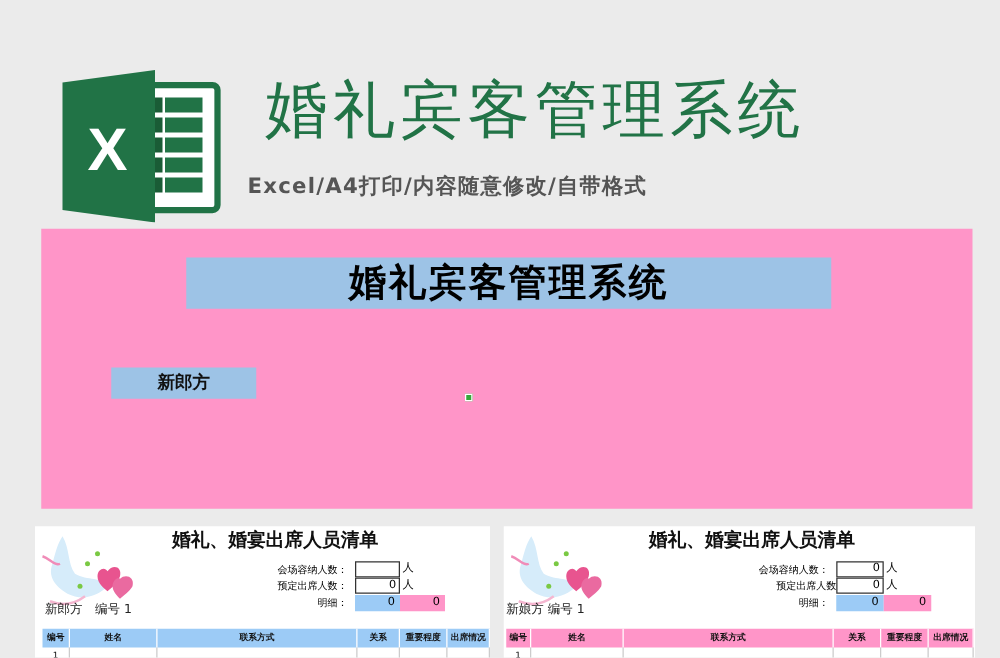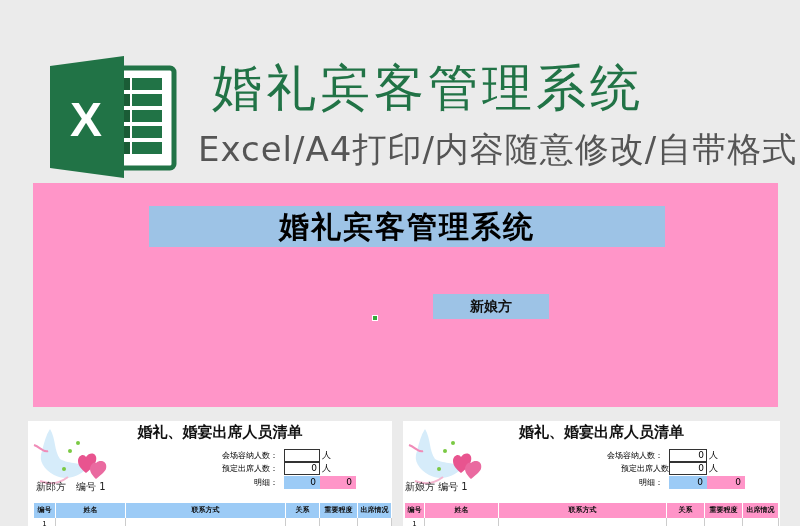--- a/index.html
+++ b/index.html
@@ -1,19 +1,19 @@
 <!DOCTYPE html>
 <html><head>
 <meta charset="utf-8">
 <style>
 *{box-sizing:border-box;margin:0;padding:0}
 body{width:800px;height:526px;background:#ebebeb;position:relative;overflow:hidden;font-family:"DejaVu Sans","Liberation Sans",sans-serif}
 .logo{position:absolute;left:48px;top:56px;width:130px;height:122px}
 .title-big{position:absolute;left:212px;top:58px;font-family:"DejaVu Serif","Liberation Serif",serif;font-size:50px;color:#217346;letter-spacing:4px;white-space:nowrap;line-height:60px}
-.subtitle{position:absolute;left:198px;top:132px;font-size:34px;font-weight:normal;color:#555;white-space:nowrap;letter-spacing:1px;line-height:34px}
+.subtitle{position:absolute;left:198px;top:132px;font-size:17px;font-weight:bold;color:#555;white-space:nowrap;letter-spacing:1px;line-height:34px}
 .panel{position:absolute;left:33px;top:183px;width:745px;height:224px;background:#ff95c8}
 .panel-title{position:absolute;left:116px;top:23px;width:516px;height:41px;background:#9dc3e6;text-align:center;font-size:30px;font-weight:bold;color:#000;line-height:41px;letter-spacing:2px}
 .nav-btn{position:absolute;width:116px;height:25px;background:#9dc3e6;text-align:center;font-size:14px;font-weight:bold;color:#111;line-height:25px;cursor:pointer}
 .nav-btn.sel{border:3px solid #36a83a;line-height:19px}
 .sel-handle{position:absolute;width:6px;height:6px;background:#36a83a;border:1px solid #fff}
 .sheet{position:absolute;top:421px;background:#fff;height:110px;overflow:hidden}
 .sheet-title{position:absolute;top:2px;left:0;width:100%;text-align:center;font-size:15px;font-weight:bold;color:#111;padding-left:20px}
 .dove{position:absolute;left:2px;top:4px;width:82px;height:64px}
 .stat-row{position:absolute;height:13px;white-space:nowrap}
 .stat-label{position:absolute;right:0;text-align:left;line-height:13px}
@@ -48,22 +48,22 @@
   </g>
   <polygon points="2,10 76,0 76,122 2,112" fill="#217346"></polygon>
   <text x="38" y="80" text-anchor="middle" font-family="Liberation Sans, sans-serif" font-weight="bold" font-size="48" fill="#fff">X</text>
 </svg>
 
 <div class="title-big">婚礼宾客管理系统</div>
 <div class="subtitle">Excel/A4打印/内容随意修改/自带格式</div>
 
 <div class="panel">
   <div class="panel-title">婚礼宾客管理系统</div>
+  <div class="nav-btn" style="left:56px;top:111px">新郎方</div>
   <div class="sel-handle" style="left:339px;top:132px"></div>
-  <div class="nav-btn" style="left:400px;top:111px">新娘方</div>
 </div>
 
 <div class="sheet" style="left:28px;width:364px">
   <svg class="dove" viewBox="0 0 82 64">
     <path d="M20 4 C26 14 24 26 30 34 C40 40 52 36 56 44 C48 52 36 56 24 50 C14 44 8 36 12 26 C14 18 16 10 20 4Z" fill="#d6ecfa"></path>
     <path d="M4 20 C10 22 14 28 18 26" stroke="#f08cb8" stroke-width="2" fill="none"></path>
     <path d="M10 56 C20 60 30 58 38 52" stroke="#f5b6d0" stroke-width="2" fill="none"></path>
     <path d="M56 32 C60 26 68 28 66 36 C64 42 58 46 56 48 C54 46 48 42 48 36 C48 30 54 28 56 32Z" fill="#e8548f"></path>
     <path d="M66 38 C70 34 78 36 76 44 C74 48 68 52 66 54 C64 52 60 48 60 44 C60 40 64 36 66 38Z" fill="#ea6aa0"></path>
     <circle cx="40" cy="26" r="2" fill="#7ac943"></circle>

